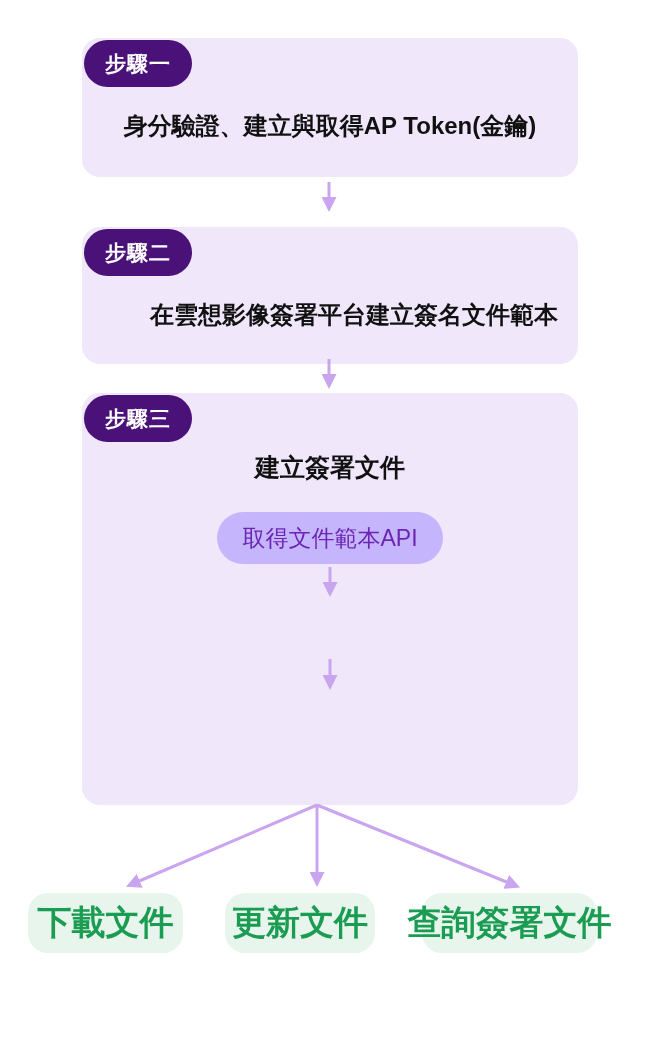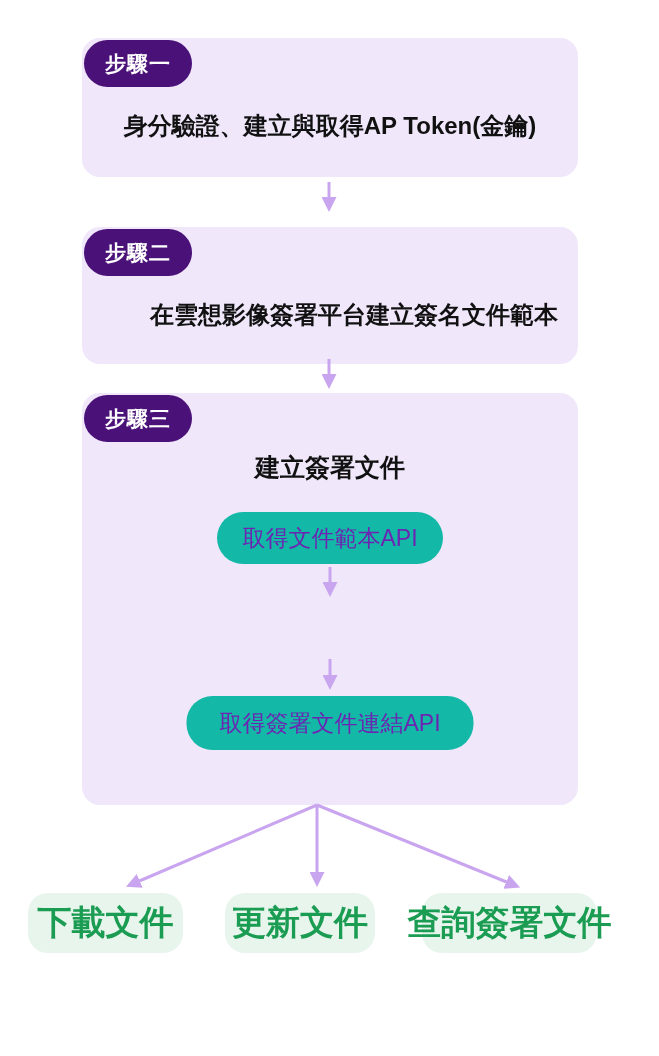--- a/index.html
+++ b/index.html
@@ -66,21 +66,21 @@
     text-align: center;
     color: #111111;
     font-size: 25px;
     font-weight: 700;
   }
   .api-pill {
     position: absolute;
     left: 50%;
     transform: translateX(-50%);
     height: 52px;
-    background: #14b8a6;
+    background: #c4b5fd;
     border-radius: 26px;
     color: #6c24b2;
     font-size: 23px;
     font-weight: 500;
     display: flex;
     align-items: center;
     justify-content: center;
     white-space: nowrap;
   }
   .api-pill-1 { top: 119px; width: 226px; }
@@ -134,21 +134,20 @@
     <div class="step-desc in-box-2">在雲想影像簽署平台建立簽名文件範本</div>
   </section>
 
   <section class="step-box step-box-3">
     <div class="badge">
       <span>步驟三</span>
     </div>
     <div class="step3-title">建立簽署文件</div>
 
     <div class="api-pill api-pill-1">取得文件範本API</div>
-    <div class="api-pill api-pill-3">取得簽署文件連結API</div>
   </section>
 
   <div class="action-box action-box-1">下載文件</div>
   <div class="action-box action-box-2">更新文件</div>
   <div class="action-box action-box-3">查詢簽署文件</div>
 
   <svg class="arrow-layer" width="659" height="1056" viewBox="0 0 659 1056" xmlns="http://www.w3.org/2000/svg">
     <defs>
       <marker id="ah" markerWidth="5" markerHeight="5" refX="1" refY="2.5" orient="auto" markerUnits="strokeWidth">
         <path d="M0,0 L5,2.5 L0,5 Z" fill="#c9a4ef"></path>

